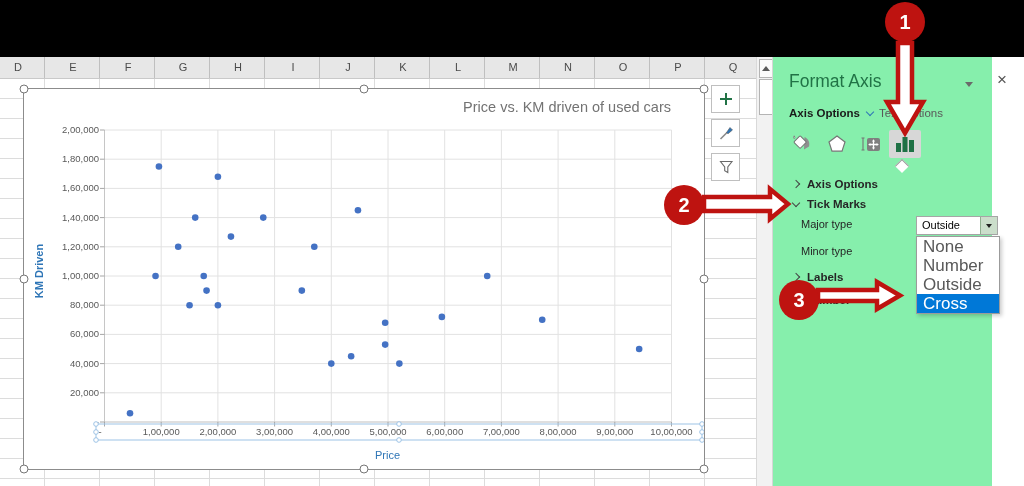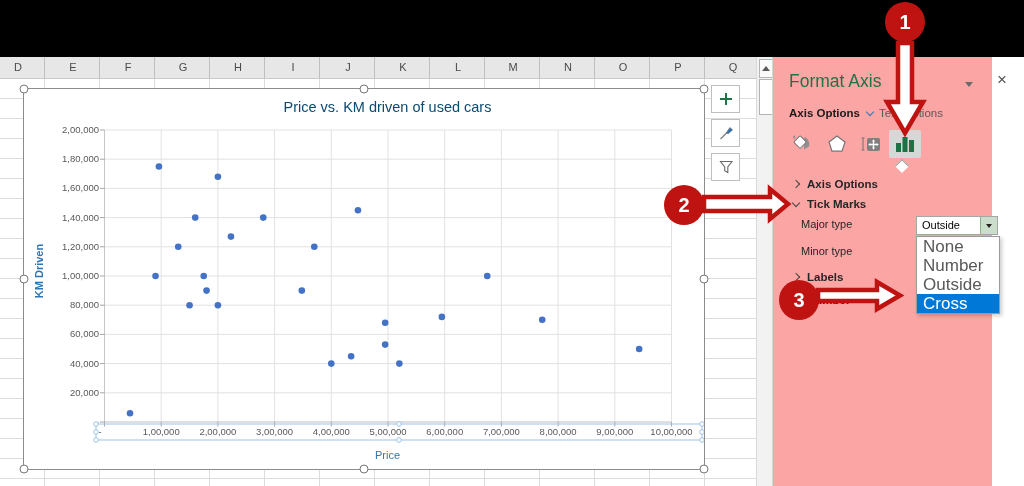--- a/index.html
+++ b/index.html
@@ -24,36 +24,36 @@
 
   
   .vscroll{left:756px;top:57px;width:16px;height:429px;background:#F2F2F2;border-left:1px solid #D9D9D9;box-sizing:border-box}
   .vbtn{position:absolute;left:2px;top:2px;width:12px;height:17px;background:#FBFBFB;border:1px solid #B4B4B4;
         display:flex;align-items:center;justify-content:center}
   .tri-up{width:0;height:0;border-left:4px solid transparent;border-right:4px solid transparent;border-bottom:5px solid #5a5a5a}
   .vthumb{position:absolute;left:2px;top:22px;width:12px;height:34px;background:#fff;border:1px solid #B4B4B4}
 
   
   .chart{left:23px;top:88px;width:682px;height:382px;background:#fff;border:1px solid #8C8C8C;box-sizing:border-box}
-  .chart-title{position:absolute;left:80px;top:10px;width:567px;text-align:center;
-    font-size:14.5px;color:#0c4a6e}
+  .chart-title{position:absolute;left:80px;top:10px;width:567px;text-align:right;
+    font-size:14.5px;color:#737373}
   .ytitle{position:absolute;left:-35px;top:176px;width:100px;text-align:center;transform:rotate(-90deg);
     font-size:11px;font-weight:bold;color:#2E75B6}
   .xtitle{position:absolute;left:80px;top:360px;width:567px;text-align:center;
     font-size:11px;font-weight:normal;color:#2E75B6}
   .chart .h{position:absolute;width:9px;height:9px;border-radius:50%;background:#fff;
     border:1px solid #767676;transform:translate(-50%,-50%);box-sizing:border-box}
   .plotsvg{position:absolute;left:0;top:0}
 
   
   .cbtn{width:29px;height:28px;background:#fff;border:1px solid #BFBFBF;box-sizing:border-box;
     display:flex;align-items:center;justify-content:center;margin-bottom:6px}
 
   
-  .panel{left:772px;top:57px;width:220px;height:429px;background:#fca5a5;border-left:1px solid #D6D6D6;box-sizing:border-box}
+  .panel{left:772px;top:57px;width:220px;height:429px;background:#86efac;border-left:1px solid #D6D6D6;box-sizing:border-box}
   .p-title{position:absolute;left:16px;top:14px;font-size:17.5px;color:#217346}
   .panecaret{position:absolute;left:192px;top:25px;width:0;height:0;
     border-left:4.5px solid transparent;border-right:4.5px solid transparent;border-top:5px solid #6a6a6a}
   .closex{position:absolute;left:224px;top:14px;font-size:17px;color:#555;line-height:1;cursor:default}
   .closex::before{content:"\00D7"}
   .tabs{position:absolute;left:0;top:50px;width:252px;height:16px;font-size:11.5px}
   .tab-a{position:absolute;left:16px;font-weight:bold;color:#1a1a1a}
   .tab-t{position:absolute;left:106px;color:#595959}
   .tabchev{display:inline-block;width:5px;height:5px;border-right:1.6px solid #2E75B6;border-bottom:1.6px solid #2E75B6;
     transform:rotate(45deg);margin-left:7px;vertical-align:2px}

